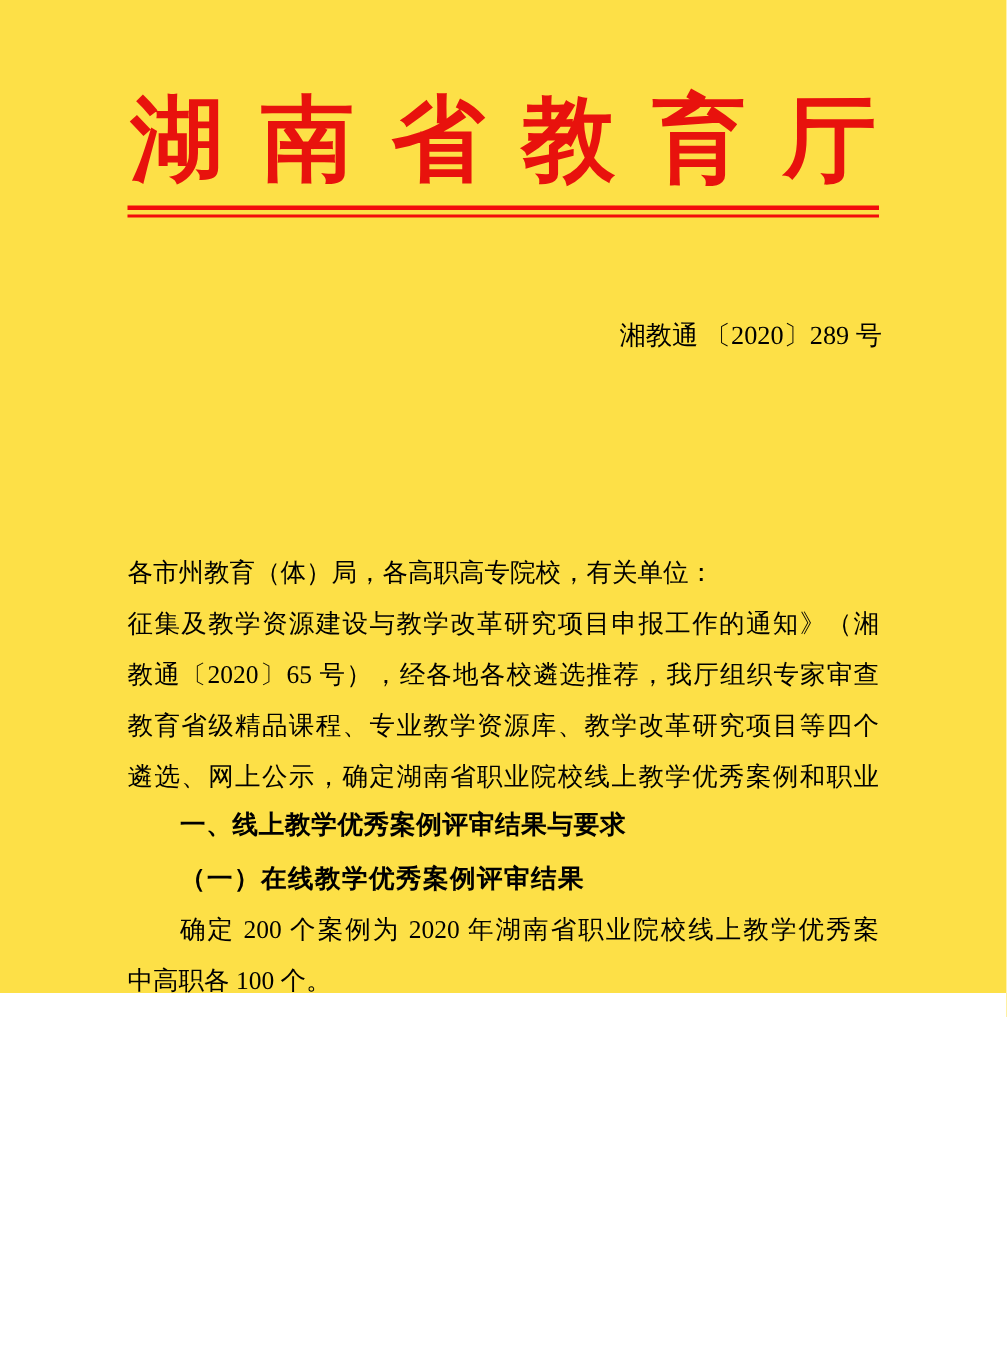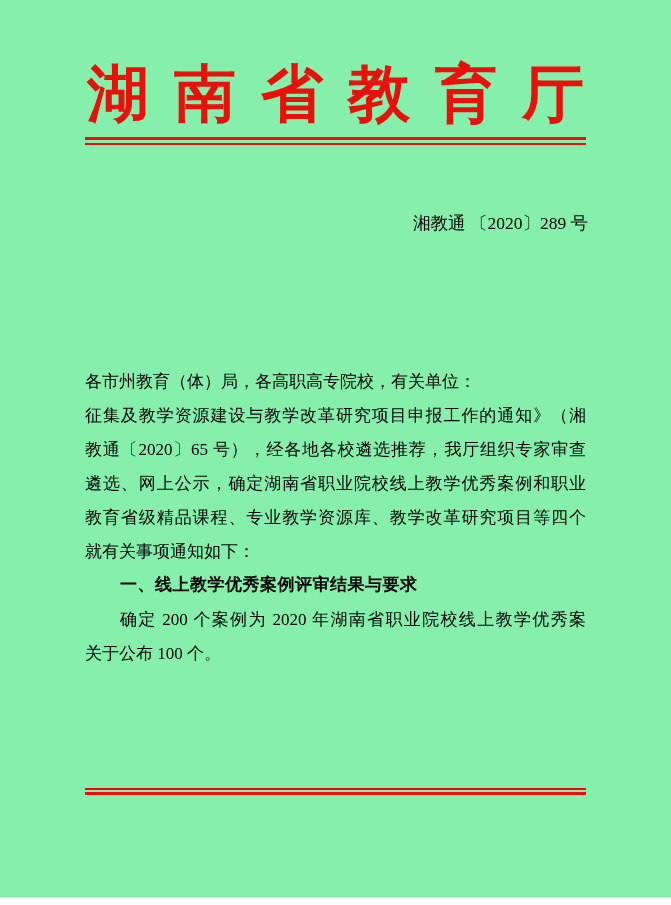--- a/index.html
+++ b/index.html
@@ -3,22 +3,22 @@
 <meta charset="utf-8">
 <style>
   html, body {
     margin: 0;
     padding: 0;
     background: #ffffff;
   }
   .page {
     position: relative;
     width: 671px;
-    height: 898px;
-    background: #86efac;
+    height: 662px;
+    background: #fde047;
     overflow: hidden;
     font-family: "Liberation Serif", "DejaVu Serif", serif;
     color: #000000;
   }
 
   
   .agency-title {
     position: absolute;
     top: 58px;
     left: 0;
@@ -128,25 +128,25 @@
 
   <div class="rule-top"></div>
 
   <div class="doc-number">湘教通 〔2020〕289 号</div>
 
 
   <div class="body-text">
     <div class="line">各市州教育（体）局，各高职高专院校，有关单位：</div>
     <div class="line just">征集及教学资源建设与教学改革研究项目申报工作的通知》（湘</div>
     <div class="line just">教通〔2020〕65 号），经各地各校遴选推荐，我厅组织专家审查</div>
+    <div class="line just">教育省级精品课程、专业教学资源库、教学改革研究项目等四个</div>
     <div class="line just">遴选、网上公示，确定湖南省职业院校线上教学优秀案例和职业</div>
-    <div class="line just">教育省级精品课程、专业教学资源库、教学改革研究项目等四个</div>
-    <div class="line">就有关事项通知如下：</div>
     <div class="line indent h-hei">一、线上教学优秀案例评审结果与要求</div>
+    <div class="line indent h-kai">（一）在线教学优秀案例评审结果</div>
     <div class="line indent just">确定 200 个案例为 2020 年湖南省职业院校线上教学优秀案例，</div>
-    <div class="line">关于公布 100 个。</div>
+    <div class="line">中高职各 100 个。</div>
   </div>
 
   <div class="rule-bottom"></div>
 
   <div class="viewer-bottom-bar"></div>
 
 </div>
 
 </body></html>

